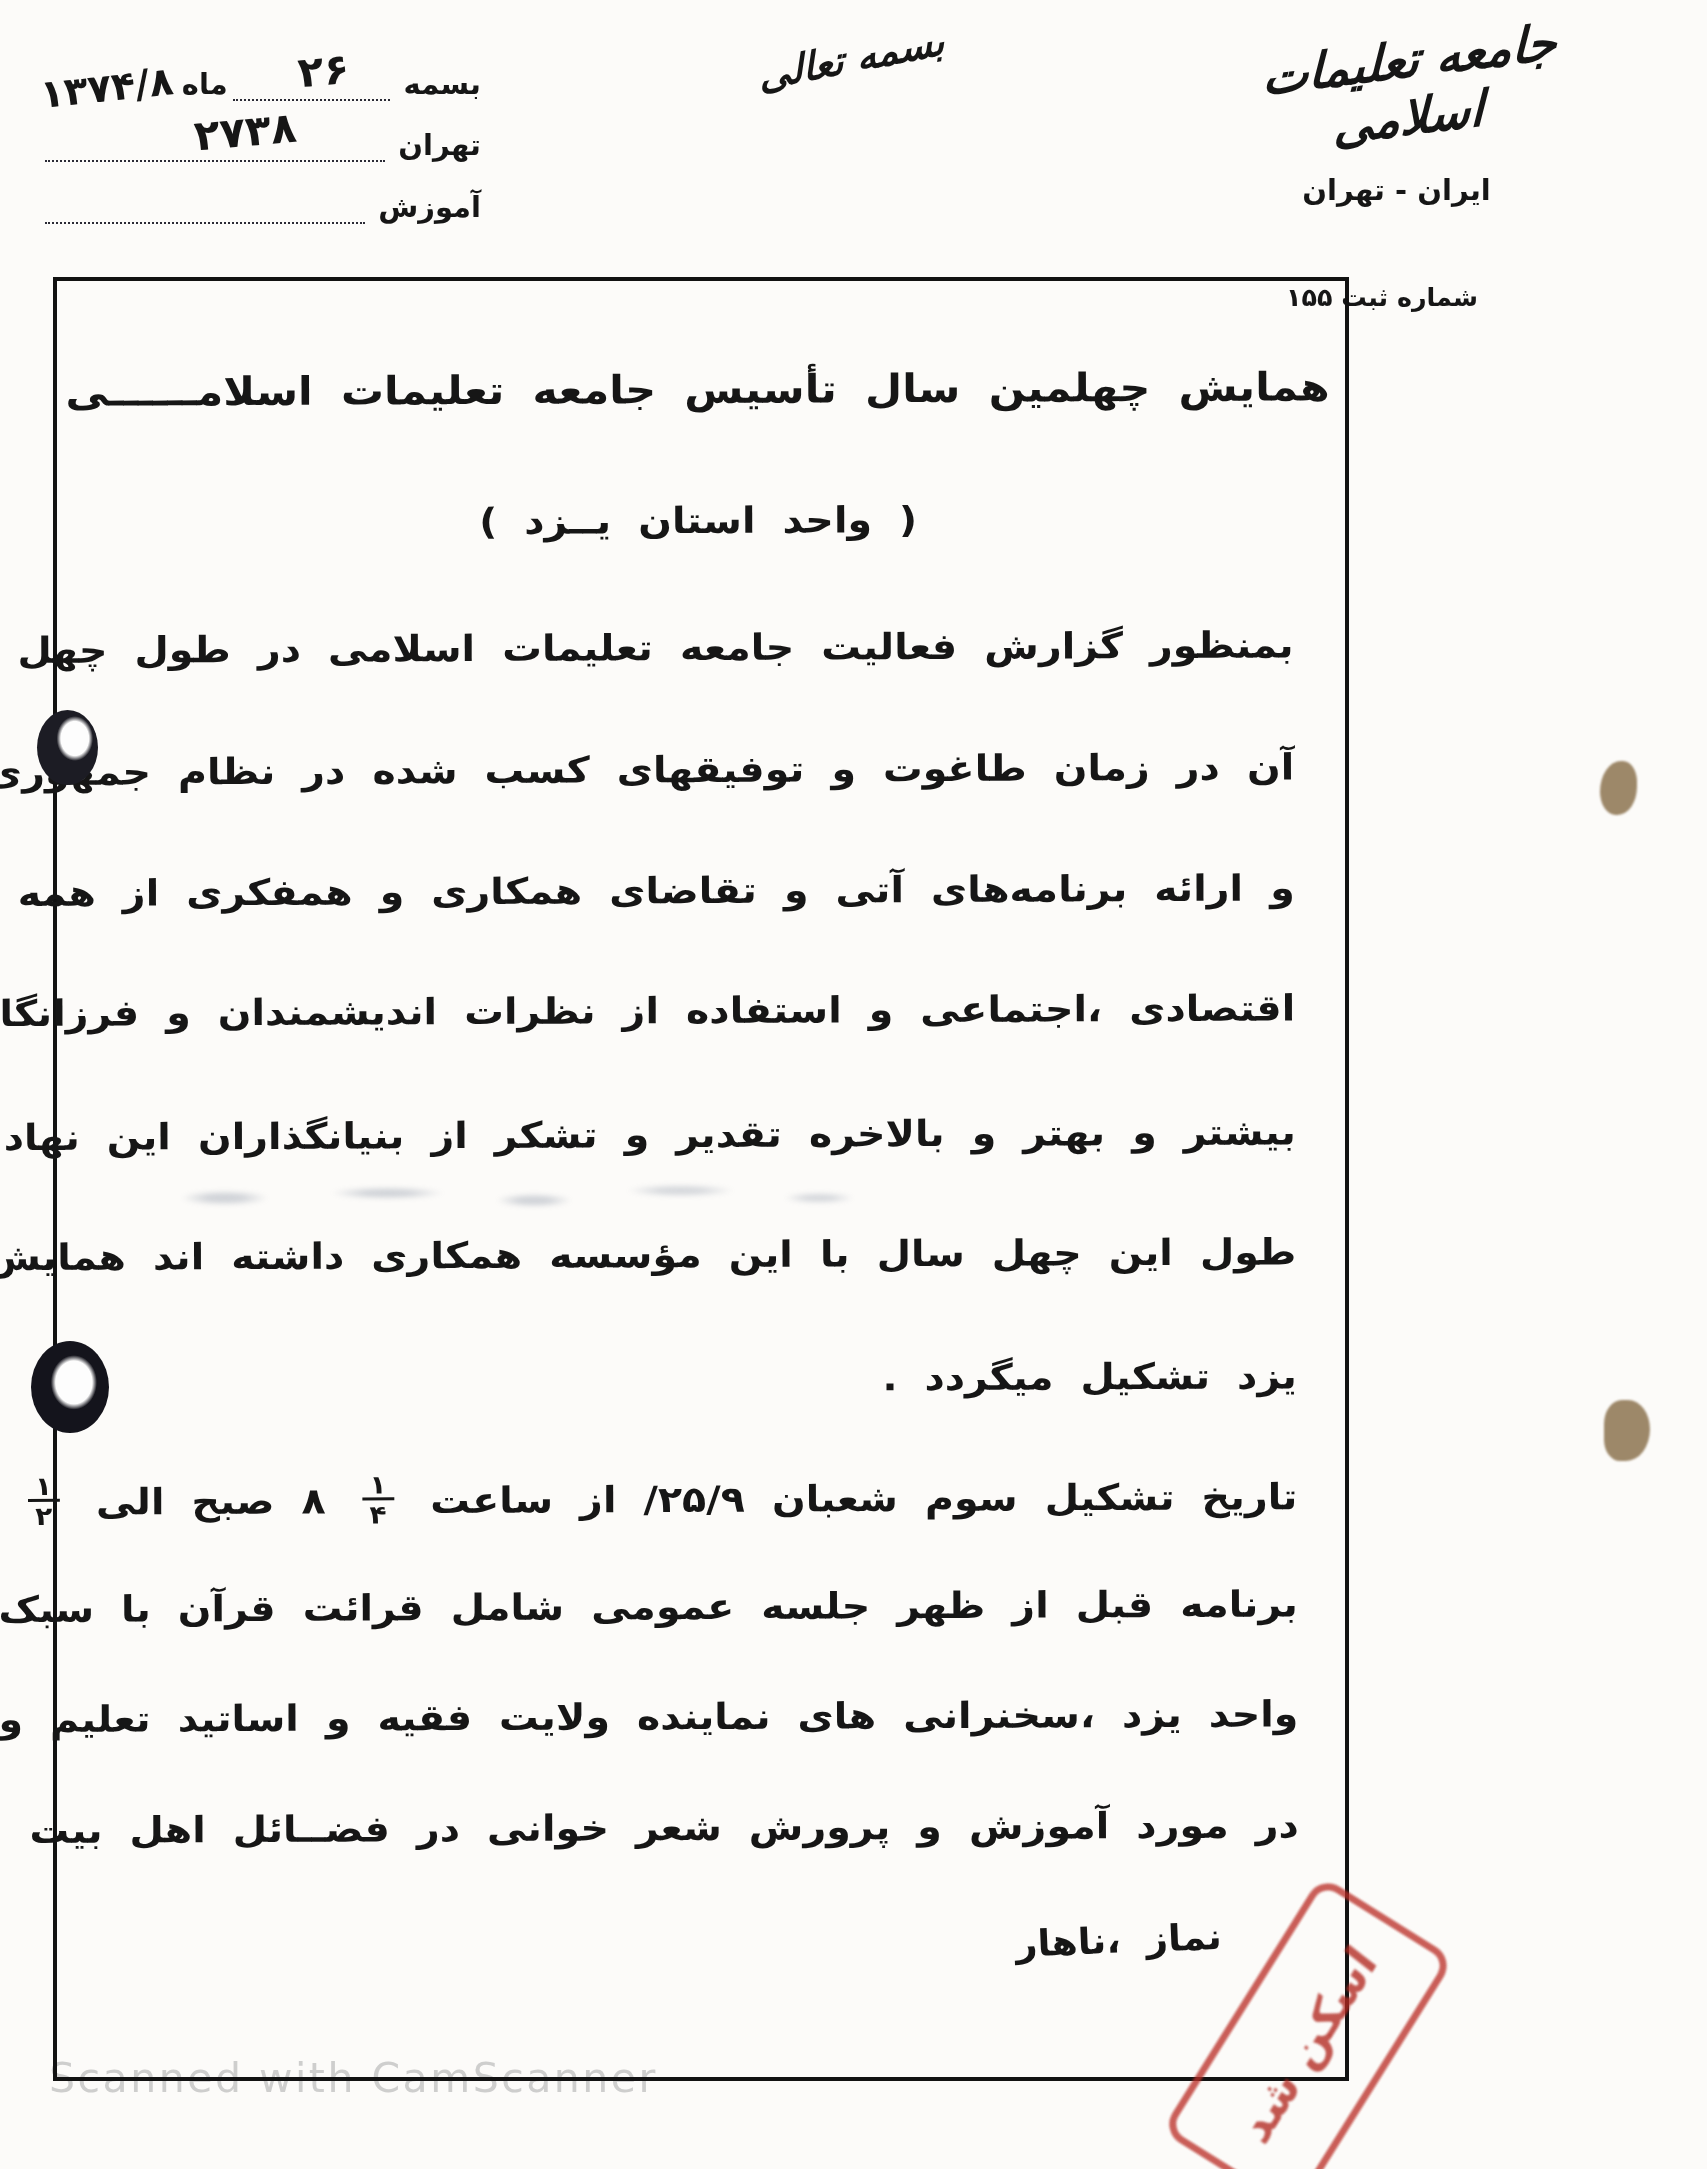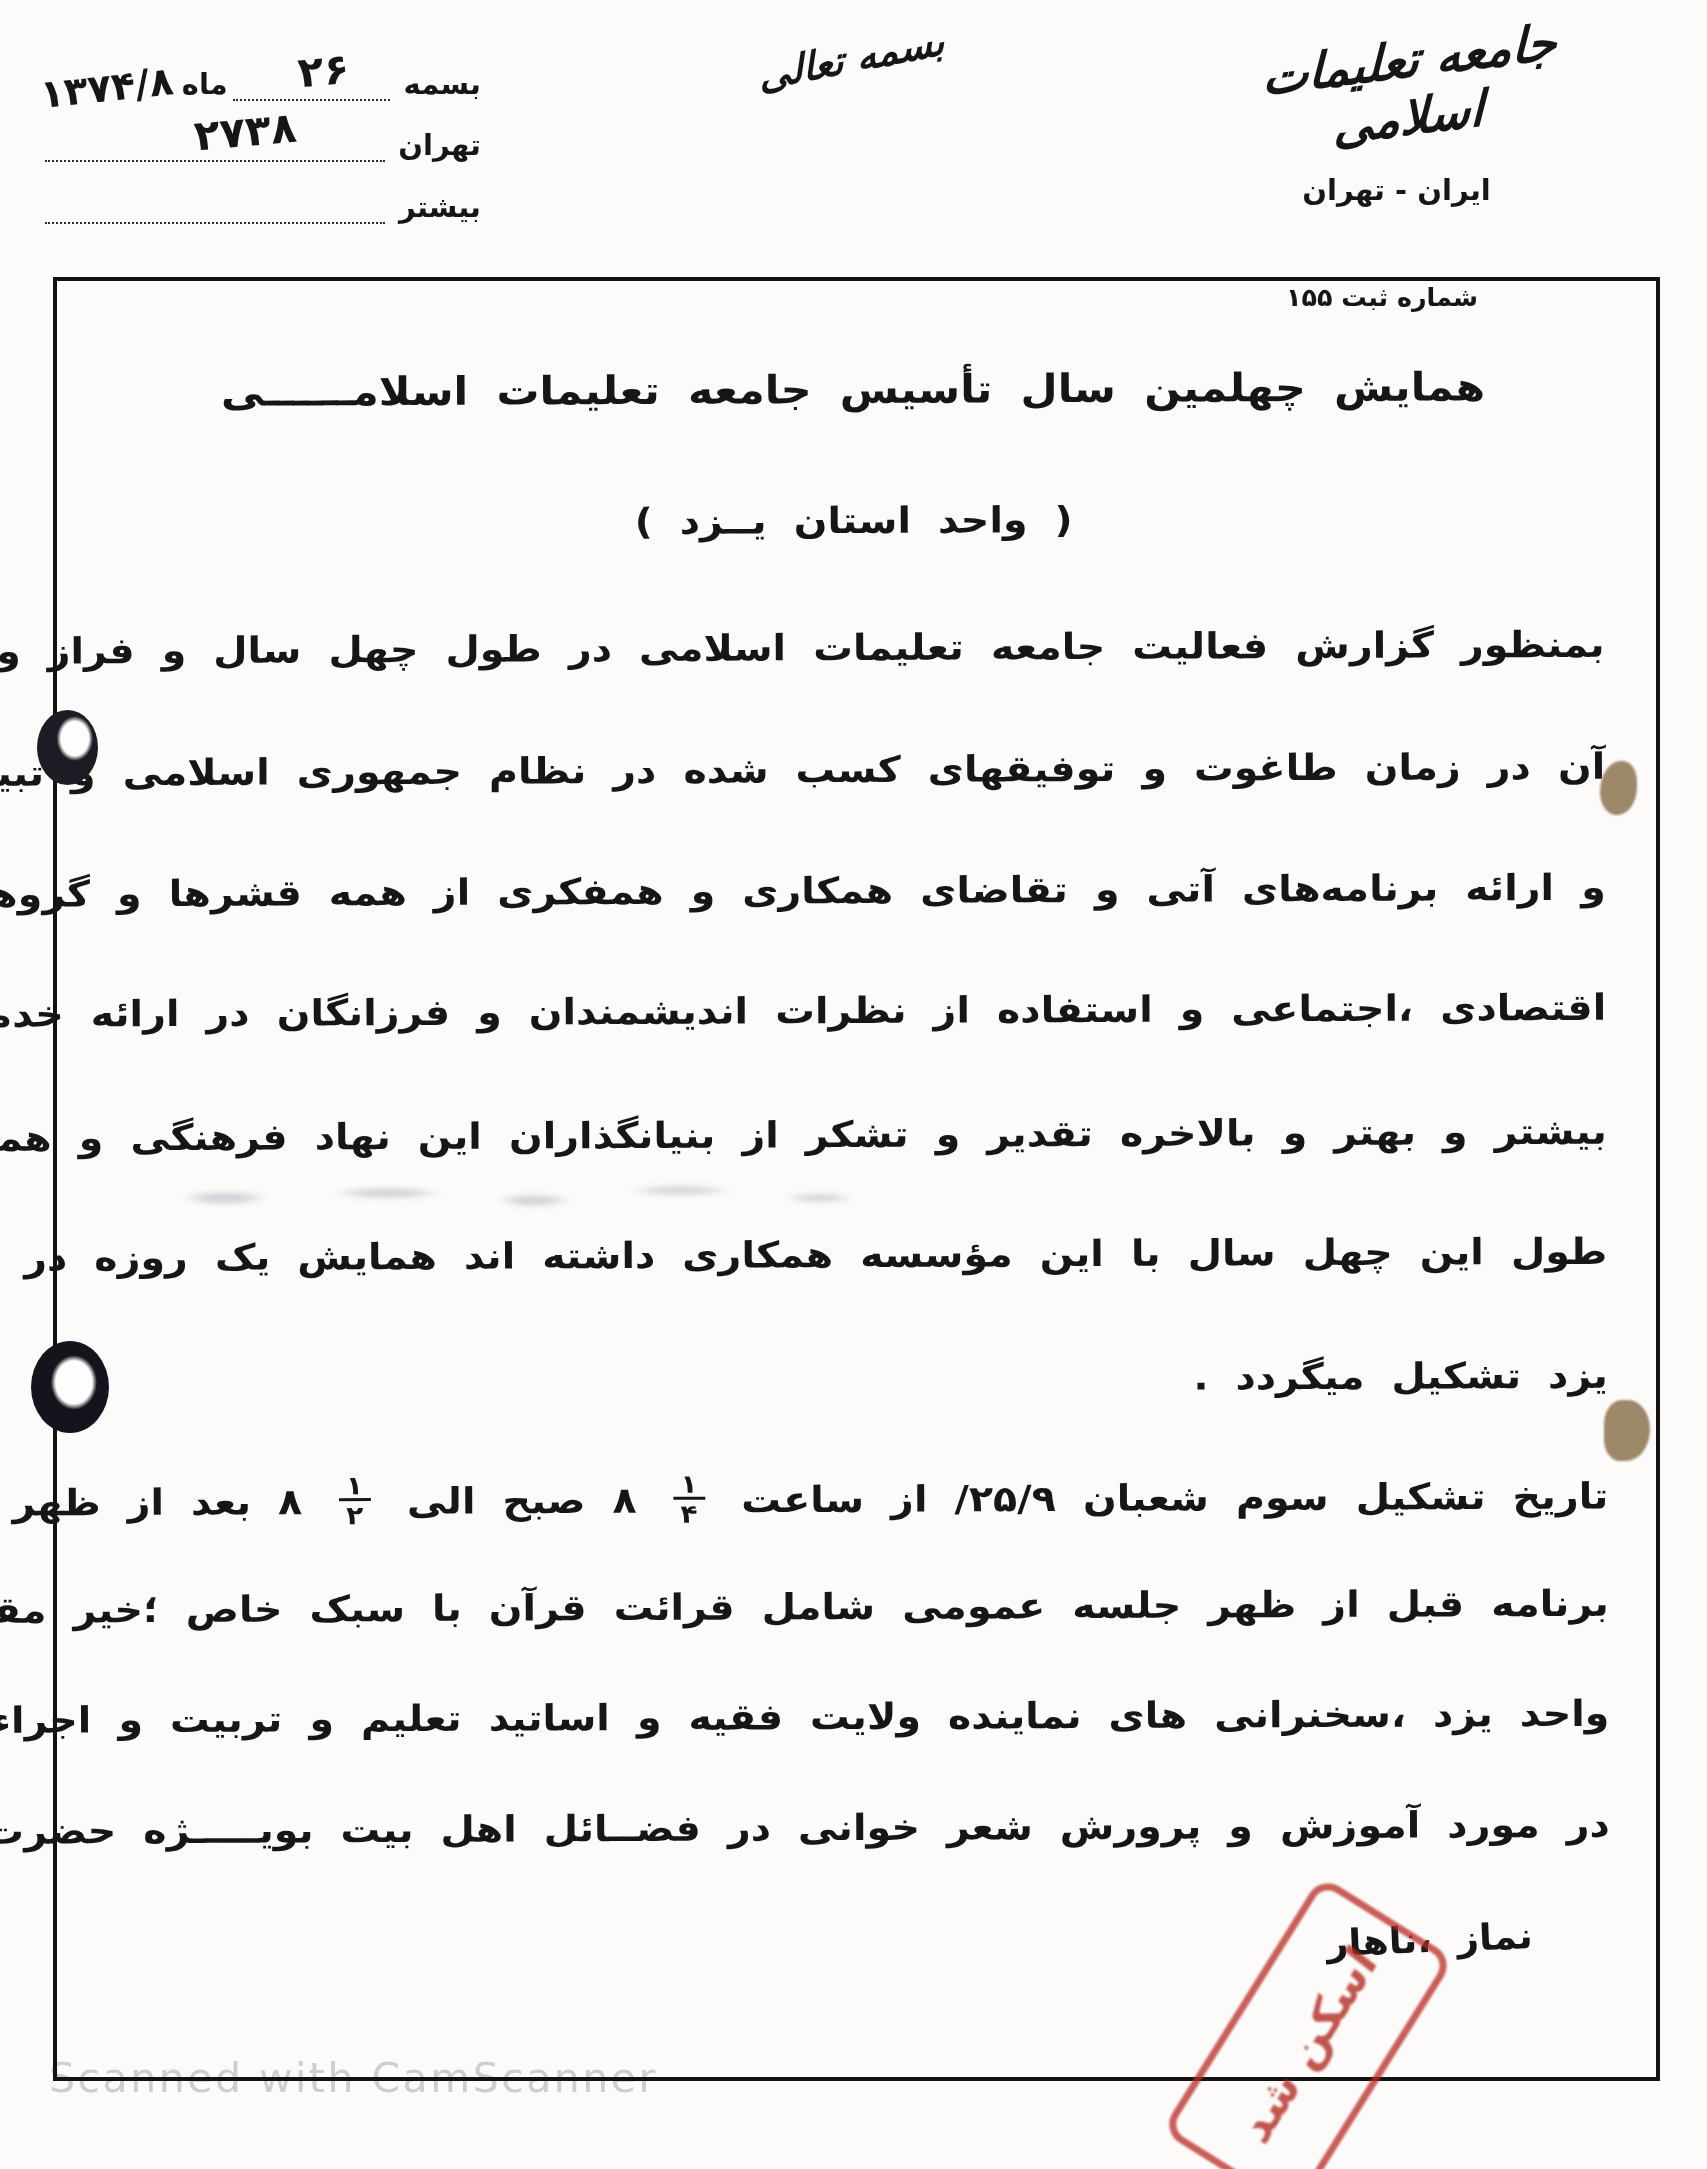--- a/index.html
+++ b/index.html
@@ -46,21 +46,21 @@
   .hand-on-line{
     position:absolute; top:-15.3px; right:26%;
   }
   .hand-year{
     direction:ltr; unicode-bidi:embed; font-size:39px; font-weight:bold;
     transform:rotate(-6deg); display:inline-block; white-space:nowrap;
     position:relative; top:8.5px;
   }
   
   .frame{
-    position:absolute; left:53px; top:277px; width:1607px; height:1804px;
+    position:absolute; left:53px; top:277px; width:1296px; height:1804px;
     border:4.2px solid #121212; box-sizing:border-box;
   }
   .frame-inner{position:absolute; inset:0; transform:rotate(-0.25deg);}
   .ln{
     position:absolute; right:49px; left:49px;
     font-size:36px; font-weight:bold; white-space:nowrap;
     text-align:right; word-spacing:12px;
     transform:scaleX(1.10); transform-origin:100% 50%;
   }
   .ln.center{text-align:center; transform-origin:50% 50%;}
@@ -131,21 +131,21 @@
       <span class="meta-label">ماه</span>
       <span class="hand-year">۱۳۷۴/۸</span>
     </div>
     <div class="meta-row">
       <span class="meta-label">تهران</span>
       <span class="dotline">
         <span class="hand hand-on-line">۲۷۳۸</span>
       </span>
     </div>
     <div class="meta-row">
-      <span class="meta-label">بیشتر</span>
+      <span class="meta-label">آموزش</span>
       <span class="dotline"></span>
     </div>
   </div>
 
   <div class="watermark">Scanned with CamScanner</div>
 
   <div class="frame">
     <div class="frame-inner">
 
       <div class="ln center title-ln" style="top:86px">همایش چهلمین سال  تأسیس جامعه تعلیمات اسلامــــــی</div>

